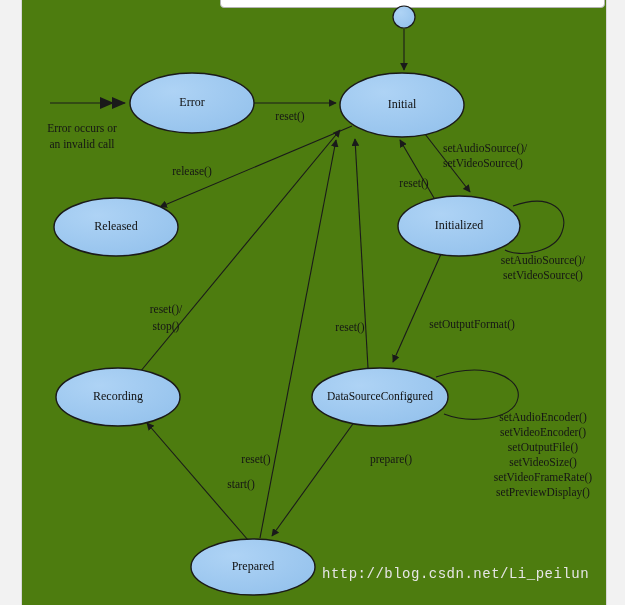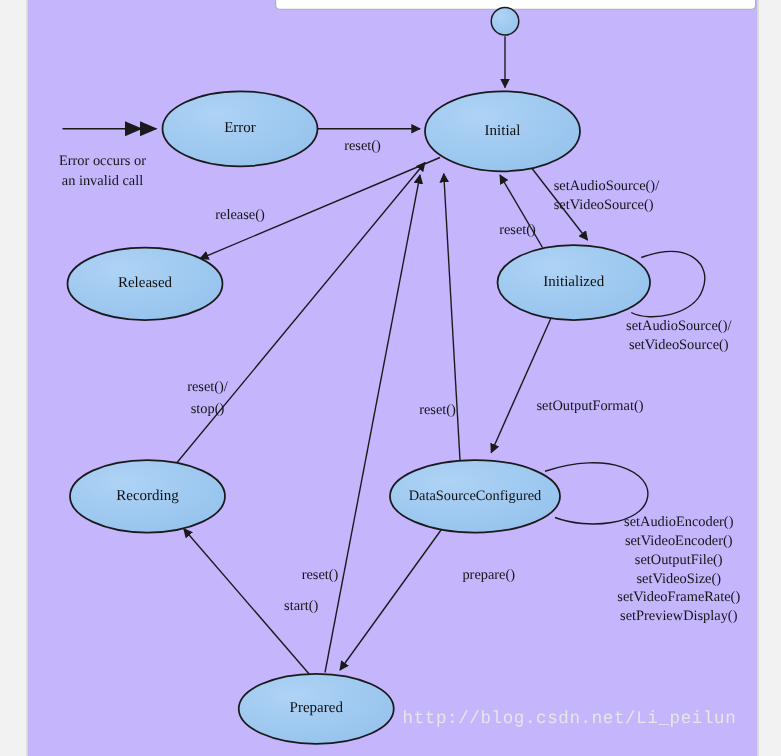--- a/index.html
+++ b/index.html
@@ -4,21 +4,21 @@
 <style>
   html, body {
     margin: 0;
     padding: 0;
     background: #ffffff;
   }
   #page {
     position: relative;
     width: 625px;
     height: 605px;
-    background: #c4b5fd;
+    background: #4d7c0f;
     overflow: hidden;
     font-family: "Liberation Serif", "DejaVu Serif", serif;
   }
   .margin-strip {
     position: absolute;
     top: 0;
     bottom: 0;
     background: #f2f2f2;
   }
   .margin-strip.left { left: 0; width: 21px; border-right: 1px solid #d8d8d8; }

